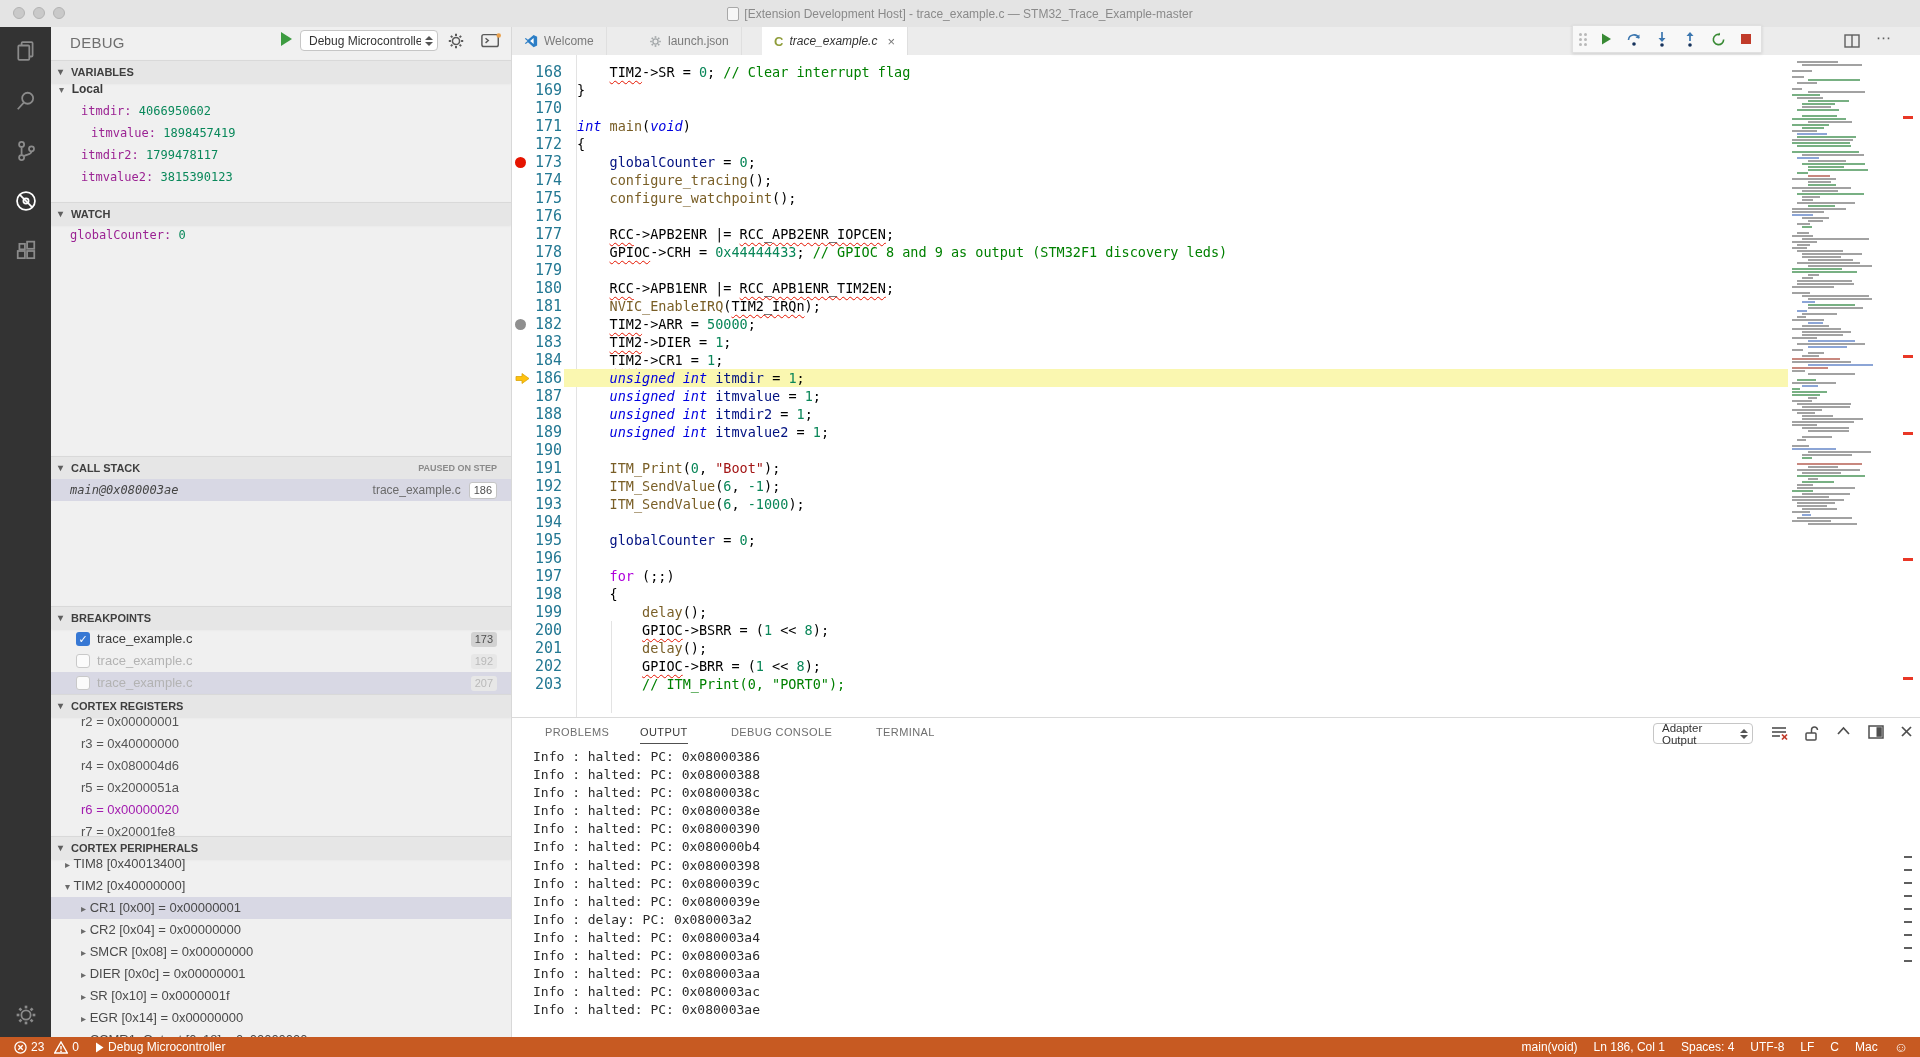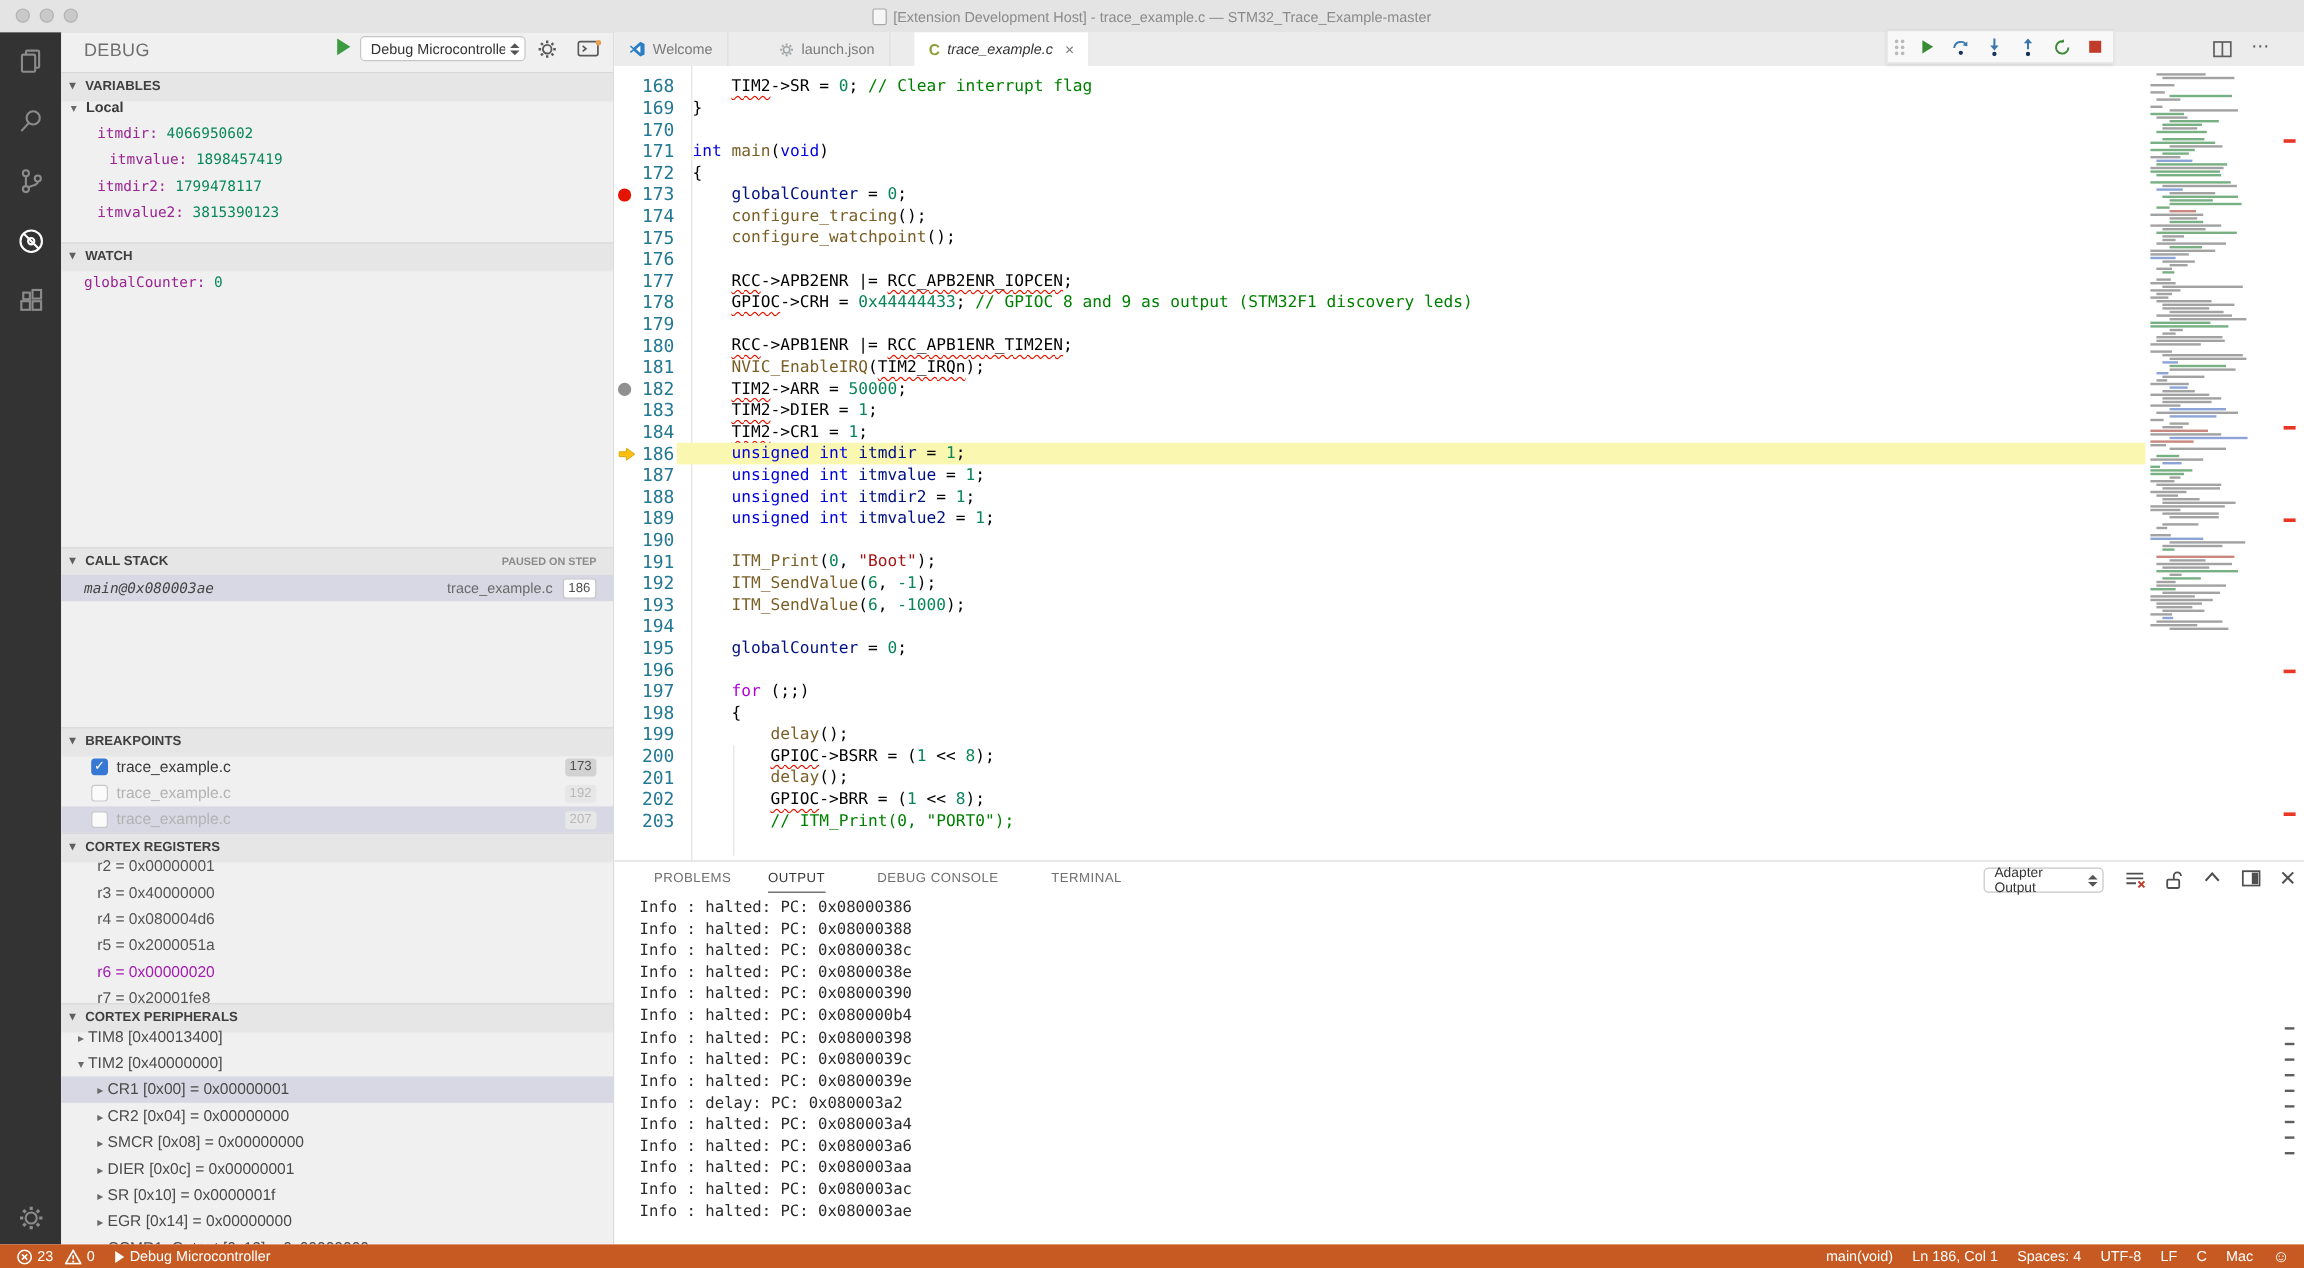--- a/index.html
+++ b/index.html
@@ -65,21 +65,21 @@
   #gutter-border{position:absolute;left:64px;top:0;width:1px;height:662px;background:#E3E3E3;}
   #guide2{position:absolute;left:99px;top:566px;width:1px;height:92px;background:#E3E3E3;}
   .cl{position:relative;height:18px;line-height:18px;font-family:"DejaVu Sans Mono",monospace;font-size:13.5px;white-space:pre;cursor:text;}
   .cl .hl{position:absolute;left:52px;top:0;width:1224px;height:18px;background:#FAF7B0;}
   .cl .ln{position:absolute;left:16px;width:34px;text-align:right;color:#237893;font-size:15px;}
   .cl .ct{position:absolute;left:65px;top:0;}
   .glyph{position:absolute;left:3px;top:3px;width:14px;height:12px;cursor:pointer;}
   .dot{width:11px;height:11px;border-radius:50%;margin-top:1px;}
   .dot.red{background:#E51400;}
   .dot.gray{background:#8F8F8F;}
-  .t-p{color:#000;} .t-k{color:#0000E0;} .t-c{color:#AF00DB;} .t-f{color:#795E26;}
+  .t-p{color:#000;} .t-k{color:#0000E0;font-style:italic;} .t-c{color:#AF00DB;} .t-f{color:#795E26;}
   .t-v{color:#001080;} .t-n{color:#098658;} .t-s{color:#A31515;} .t-cm{color:#008000;}
   .sq{text-decoration:underline;text-decoration-style:wavy;text-decoration-color:#E51400;text-decoration-thickness:1px;text-underline-offset:3px;}
   #minimap{position:absolute;left:1276px;top:28px;width:98px;height:662px;background:#FFF;cursor:pointer;}
   #ruler{position:absolute;left:1374px;top:28px;width:34px;height:662px;}
   .rmark{position:absolute;left:17px;width:10px;height:3px;background:#E51400;opacity:.85;}
   
   #dtoolbar{position:absolute;left:1572px;top:25px;height:26px;background:#F8F8F8;
             border:1px solid #E0E0E0;box-shadow:0 1px 3px rgba(0,0,0,.12);
             display:flex;align-items:center;padding:0 6px;gap:10px;z-index:60;}
   .dt-btn{width:18px;height:18px;display:flex;align-items:center;justify-content:center;cursor:pointer;}

